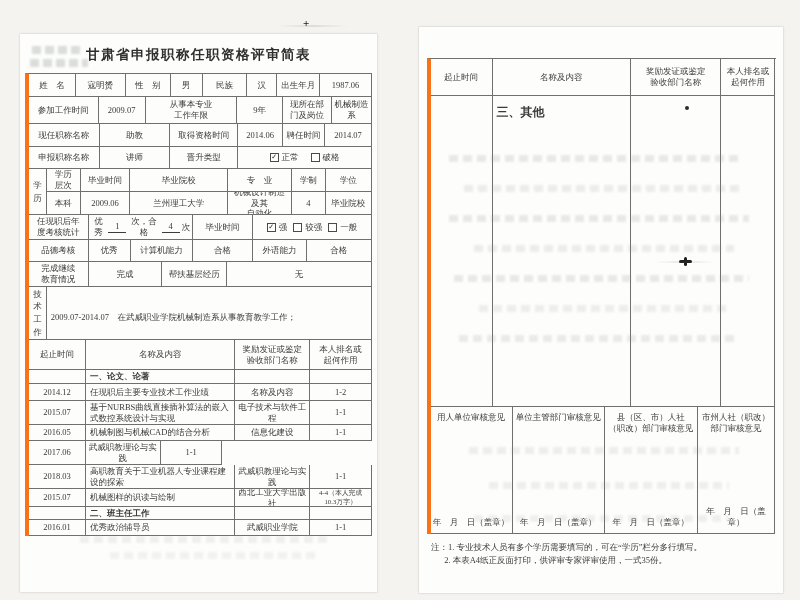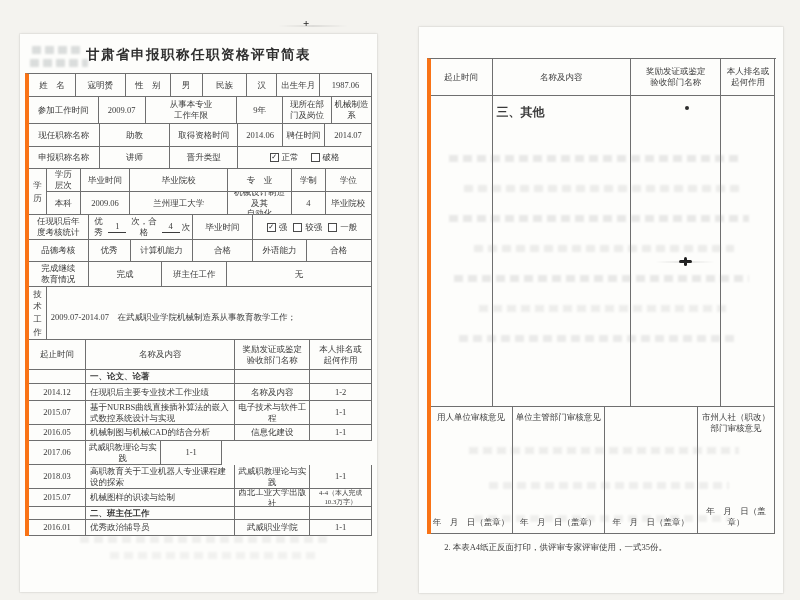--- a/index.html
+++ b/index.html
@@ -175,21 +175,21 @@
       <div class="c" style="width:18.3%">计算机能力</div>
       <div class="c" style="width:17.4%">合格</div>
       <div class="c" style="width:15.7%">外语能力</div>
       <div class="c" style="width:18.9%">合格</div>
     </div>
 
     <div class="trow" style="height:25px">
       <div class="c" style="width:17.4%">完成继续
 教育情况</div>
       <div class="c" style="width:21.5%">完成</div>
-      <div class="c" style="width:18.9%">班主任工作</div>
+      <div class="c" style="width:18.9%">帮扶基层经历</div>
       <div class="c" style="width:42.2%">无</div>
     </div>
 
     <div class="trow" style="height:53px">
       <div class="c side" style="width:5.2%">主要
 技术
 工作
 经历</div>
       <div class="c al top" style="width:94.8%;padding-top:8px;line-height:1.8">
         <div>
@@ -296,33 +296,36 @@
         <div class="rev-label">用人单位审核意见</div>
         <div class="rev-space"></div>
         <div class="rev-sign">年　月　日（盖章）</div>
       </div>
       <div class="c rev" style="width:26.7%">
         <div class="rev-label">单位主管部门审核意见</div>
         <div class="rev-space"></div>
         <div class="rev-sign">年　月　日（盖章）</div>
       </div>
       <div class="c rev" style="width:27%">
+        <div class="rev-label">县（区、市）人社
+（职改）部门审核意见</div>
         <div class="rev-space"></div>
         <div class="rev-sign">年　月　日（盖章）</div>
       </div>
       <div class="c rev" style="width:22.4%">
         <div class="rev-label">市州人社（职改）
 部门审核意见</div>
         <div class="rev-space"></div>
         <div class="rev-sign">年　月　日（盖章）</div>
       </div>
     </div>
   </div>
 
   <div class="notes">
+    <div class="n1">注：1. 专业技术人员有多个学历需要填写的，可在“学历”栏分多行填写。</div>
     <div class="n2">2. 本表A4纸正反面打印，供评审专家评审使用，一式35份。</div>
   </div>
 
   <div class="ghost" style="left:30px;top:128px;width:290px"></div>
   <div class="ghost" style="left:45px;top:158px;width:280px;opacity:.15"></div>
   <div class="ghost" style="left:30px;top:188px;width:300px"></div>
   <div class="ghost" style="left:55px;top:218px;width:260px;opacity:.15"></div>
   <div class="ghost" style="left:35px;top:248px;width:295px"></div>
   <div class="ghost" style="left:60px;top:278px;width:250px;opacity:.14"></div>
   <div class="ghost" style="left:40px;top:308px;width:280px;opacity:.16"></div>

